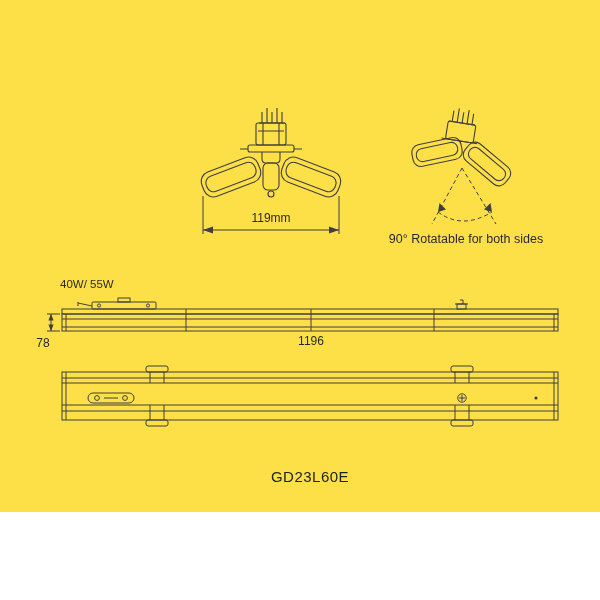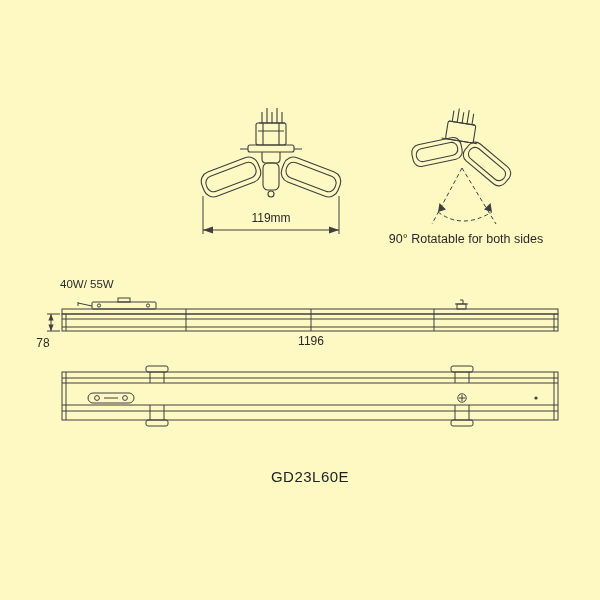--- a/index.html
+++ b/index.html
@@ -3,22 +3,22 @@
 <meta charset="utf-8">
 <style>
   html, body {
     margin: 0;
     padding: 0;
     background: #ffffff;
   }
   .canvas {
     position: relative;
     width: 600px;
-    height: 600px;
-    background: #fef9c3;
+    height: 512px;
+    background: #fde047;
     font-family: "Liberation Sans", sans-serif;
     overflow: hidden;
   }
   svg { display: block; }
   .dim-text {
     font-family: "Liberation Sans", sans-serif;
     font-size: 12px;
     fill: #2a2a2a;
   }
   .note-text {

